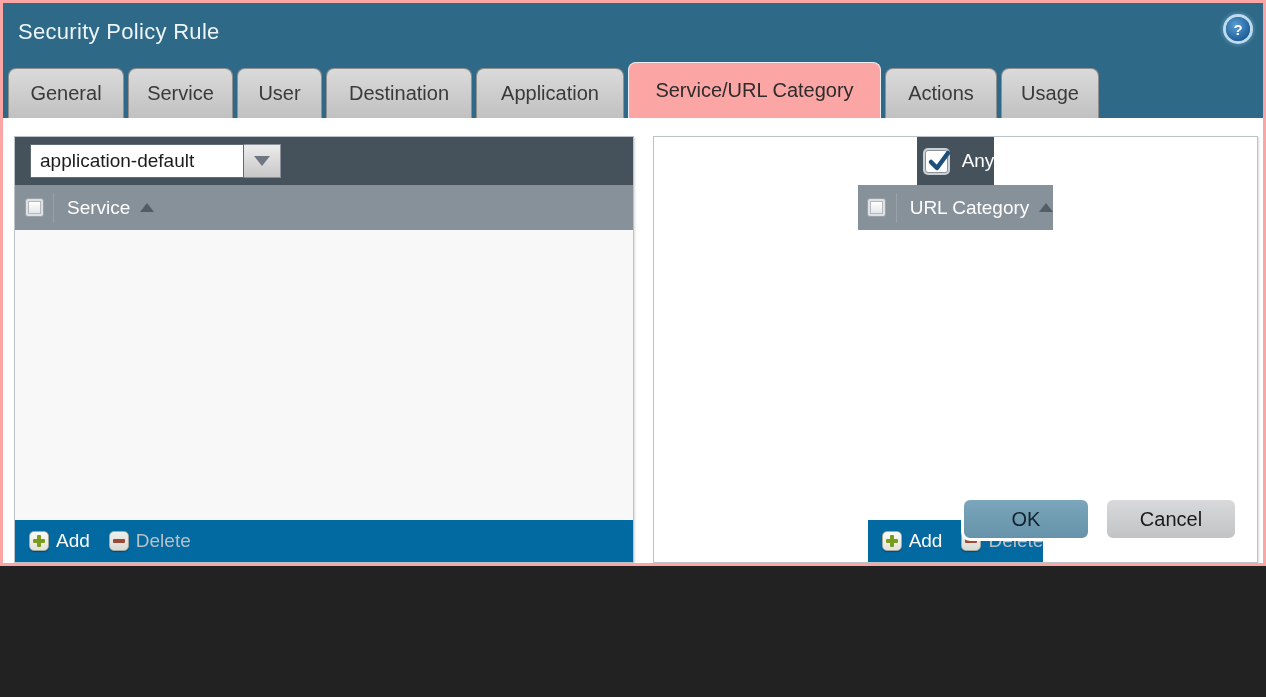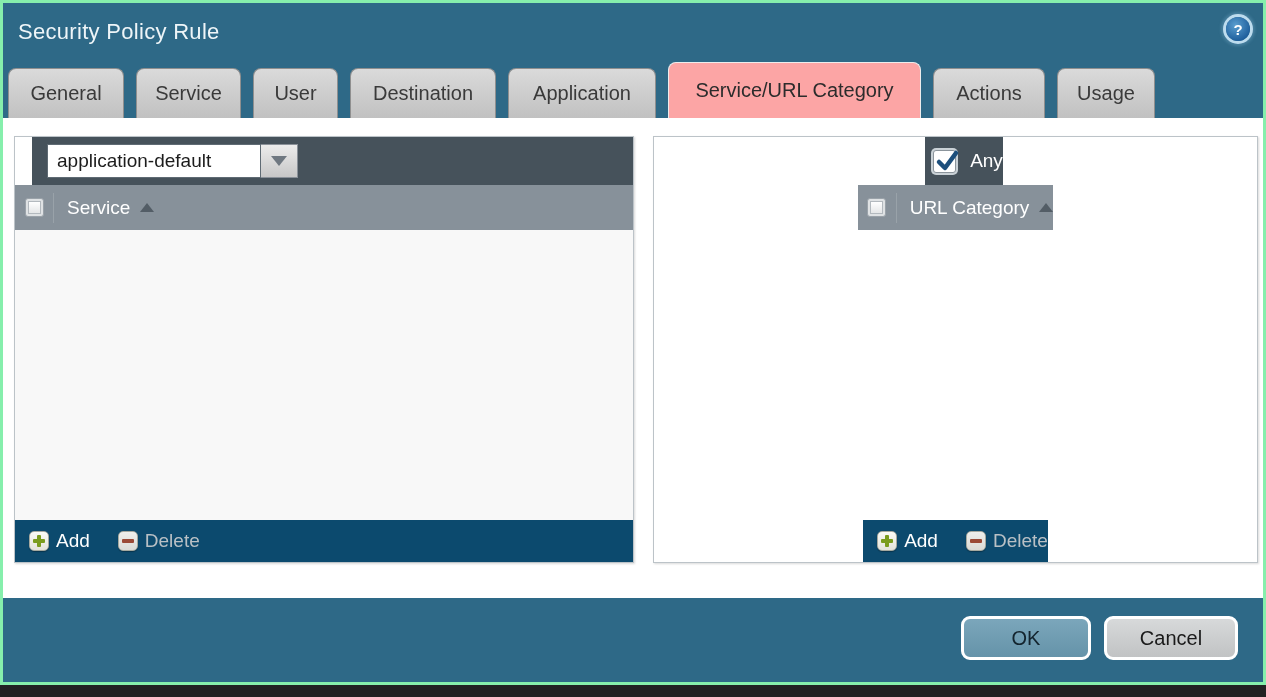--- a/index.html
+++ b/index.html
@@ -1,34 +1,34 @@
 <!DOCTYPE html>
 <html><head>
 <meta charset="utf-8">
 <style>
   html,body { margin:0; padding:0; background:#222; }
   * { font-family:"Liberation Sans", sans-serif; }
 
   .window {
-    position:relative; width:1266px; height:685px; box-sizing:border-box;
-    background:#2e6987; border:3px solid #86efac; overflow:hidden;text-decoration:underline;
+    position:relative; width:1266px; height:566px; box-sizing:border-box;
+    background:#2e6987; border:3px solid #fca5a5; overflow:hidden;text-decoration:underline;
   }
 
   
   .title { position:absolute; left:15px; top:16px; font-size:22px; color:#eef5f8; letter-spacing:.3px; }
   .help {
     position:absolute; right:13px; top:14px; width:24px; height:24px; border-radius:50%;
     background:radial-gradient(circle at 40% 35%, #5a9ecf, #1d5d9b 75%);
     box-shadow:0 0 0 3px #bddcee, 0 0 3px 5px rgba(150,200,230,.25);
     display:flex; align-items:center; justify-content:center;
     color:#fff; font-size:15px; font-weight:bold; cursor:pointer;
   }
 
   
-  .tabbar { position:absolute; left:5px; top:61px; height:54px; display:flex; align-items:flex-end; gap:12px; z-index:2; }
+  .tabbar { position:absolute; left:5px; top:61px; height:54px; display:flex; align-items:flex-end; gap:4px; z-index:2; }
   .tab {
     box-sizing:border-box; height:50px; border-radius:8px 8px 0 0;
     background:linear-gradient(180deg,#dadada,#c1c1c1);
     border:1px solid #8f8f8f; border-bottom:none;
     display:flex; align-items:center; justify-content:center;
     font-size:20px; color:#3a3a3a; cursor:pointer;
   }
   .tab:nth-child(1){width:116px} .tab:nth-child(2){width:105px}
   .tab:nth-child(3){width:85px}  .tab:nth-child(4){width:146px}
   .tab:nth-child(5){width:148px} .tab:nth-child(6){width:253px}
@@ -39,24 +39,24 @@
   .content { position:absolute; left:0; top:115px; width:1260px; height:480px; background:#fff; z-index:1; }
 
   .panel {
     position:absolute; top:18px; height:427px; box-sizing:border-box;
     display:flex; flex-direction:column; border:1px solid #bcc3c8;
     box-shadow:1px 1px 2px rgba(0,0,0,.15);
   }
   .panel.left  { left:11px;  width:620px; }
   .panel.right { left:650px; width:605px;align-items:center; }
 
-  .panel-top  { height:48px; background:#46525b; display:flex; align-items:center; flex:none;margin-left:17px; }
+  .panel-top  { height:48px; background:#46525b; display:flex; align-items:center; flex:none; }
   .col-header { height:45px; background:#87919a; display:flex; align-items:center; flex:none; }
   .list-body  { flex:1; background:#f8f8f8; }
-  .panel-footer { height:42px; background:#0c4a6e; display:flex; align-items:center; gap:28px; padding-left:14px; flex:none; }
+  .panel-footer { height:42px; background:#0369a1; display:flex; align-items:center; gap:19px; padding-left:14px; flex:none; }
 
   
   .combo { display:flex; margin-left:15px; }
   .combo-input {
     box-sizing:border-box; width:214px; height:34px; background:#fff; border:1px solid #5f6b74;
     font-size:19px; color:#1c1c1c; display:flex; align-items:center; padding-left:9px; cursor:pointer;
   }
   .combo-btn {
     box-sizing:border-box; width:37px; height:34px;
     background:linear-gradient(180deg,#ececec,#c7c7c7); border:1px solid #8a9199; border-left:none;

